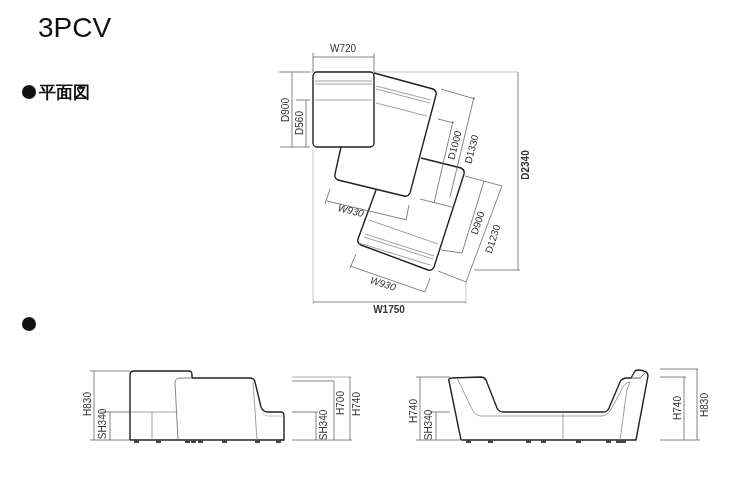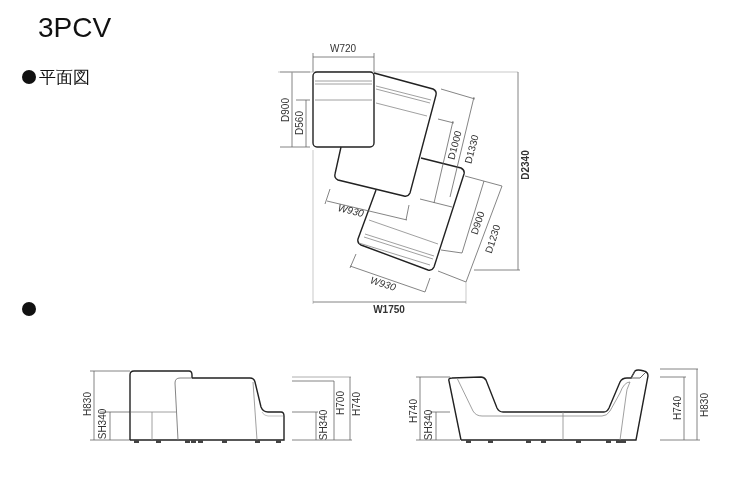--- a/index.html
+++ b/index.html
@@ -1,21 +1,21 @@
 <!DOCTYPE html>
 <html><head>
 <meta charset="utf-8">
 <style>
   html, body { margin: 0; padding: 0; background: #ffffff; }
   body { width: 733px; height: 492px; position: relative; overflow: hidden;
          font-family: "Liberation Sans", "DejaVu Sans", sans-serif; color: #111; }
   .title { position: absolute; left: 20px; top: 12px; font-size: 28px; font-weight: 400;
            letter-spacing: 0px; color: #111; margin-left: 18px; }
-  .section { position: absolute; left: 22px; font-size: 17px; font-weight: 400;
-             font-family: "DejaVu Sans", sans-serif; color: #111; }
+  .section { position: absolute; left: 22px; font-size: 17px; font-weight: 700;
+             font-family: "DejaVu Sans", sans-serif; color: #111; margin-top: 15px; }
   .section .dot { display: inline-block; width: 14px; height: 14px; border-radius: 50%;
                   background: #111; vertical-align: -1px; margin-right: 3px; }
   svg { position: absolute; left: 0; top: 0; }
   svg text { font-family: "Liberation Sans", "DejaVu Sans", sans-serif; fill: #333; }
 </style>
 </head>
 <body>
 
 <div class="title">3PCV</div>
 

